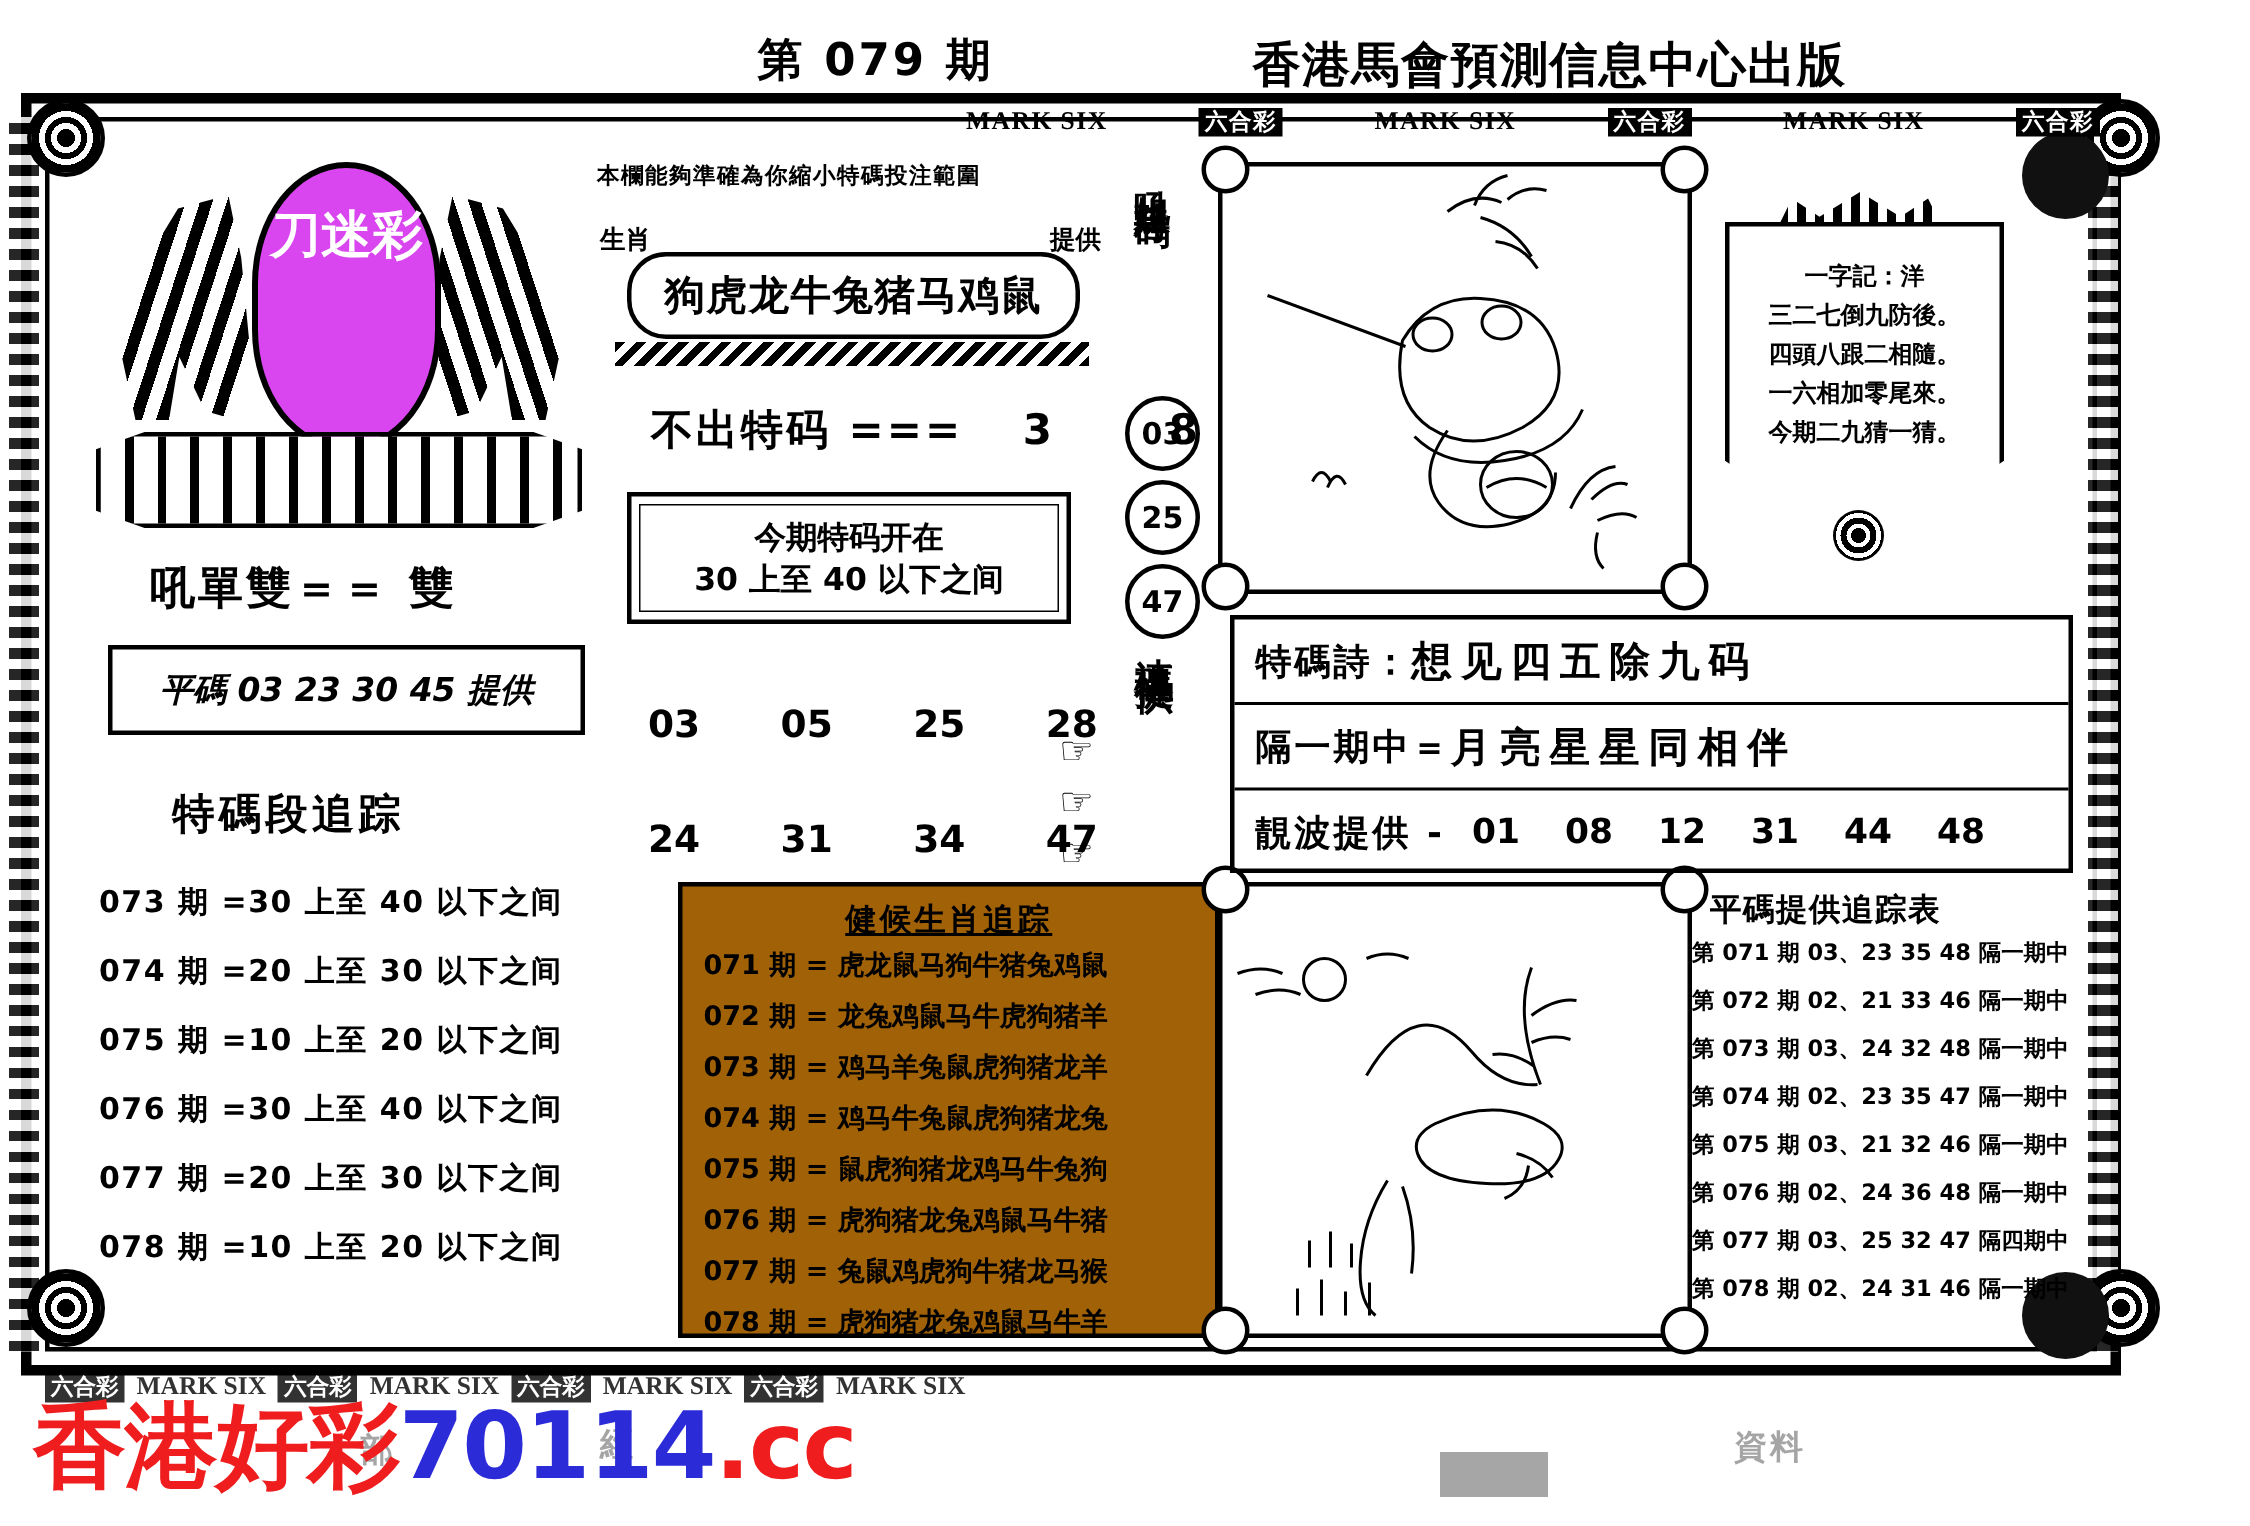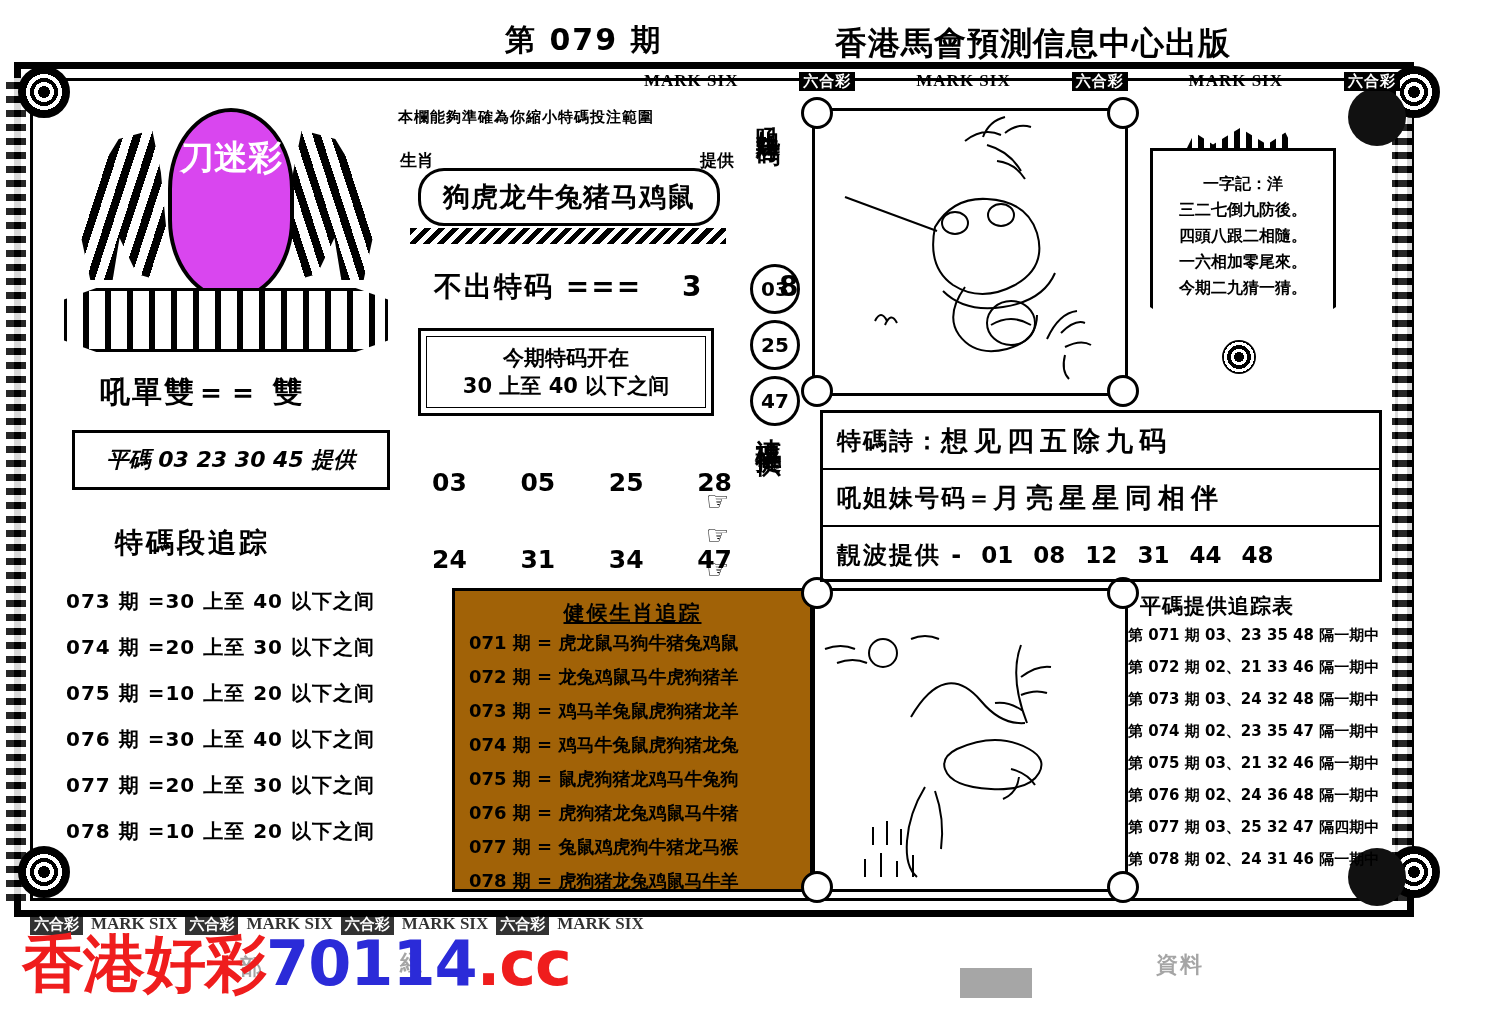--- a/index.html
+++ b/index.html
@@ -216,21 +216,21 @@
     position:absolute;left:820px;top:410px;width:556px;height:166px;
     border:3px solid #000;
   }
   .poem-row{
     height:55px;border-bottom:2px solid #000;
     display:flex;align-items:center;padding-left:14px;
     font-size:24px;font-weight:bold;letter-spacing:2px;
   }
   .poem-row:last-child{border-bottom:none;}
   .poem-row .big{font-size:27px;letter-spacing:6px;}
-  .poem-row .nums{margin-left:18px;letter-spacing:0;display:flex;gap:20px;font-size:23px;}
+  .poem-row .nums{margin-left:18px;letter-spacing:0;display:flex;gap:30px;font-size:23px;}
 
   
   .pm-title{
     position:absolute;left:1140px;top:592px;font-size:21px;font-weight:bold;letter-spacing:1px;
   }
   .pm-list{position:absolute;left:1128px;top:626px;width:268px;}
   .pm-list .r{font-size:15px;font-weight:bold;margin-bottom:13px;letter-spacing:0px;}
 
   
   .bottom-band{
@@ -418,21 +418,21 @@
     </div>
   </div>
   <div class="shield-flower"></div>
 
   <div class="poem-box">
     <div class="poem-row">
       <span>特碼詩：</span>
       <span class="big">想见四五除九码</span>
     </div>
     <div class="poem-row">
-      <span>吼姐妹号码＝</span>
+      <span>隔一期中＝</span>
       <span class="big">月亮星星同相伴</span>
     </div>
     <div class="poem-row">
       <span>靚波提供 -</span>
       <span class="nums">
         <span>01</span>
         <span>08</span>
         <span>12</span>
         <span>31</span>
         <span>44</span>

